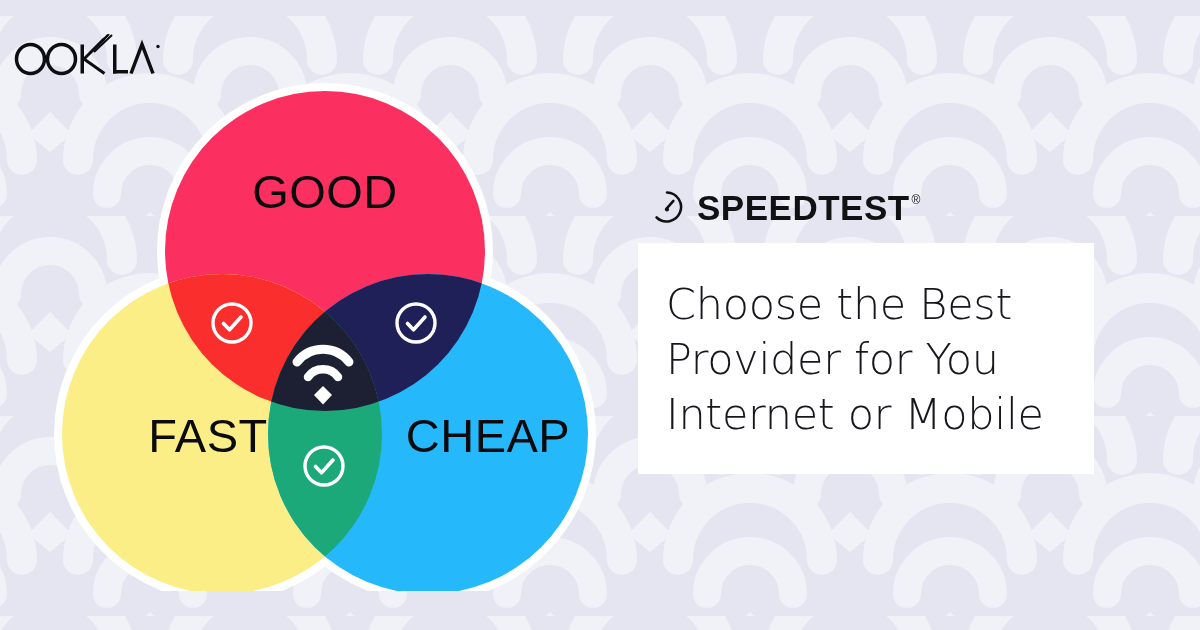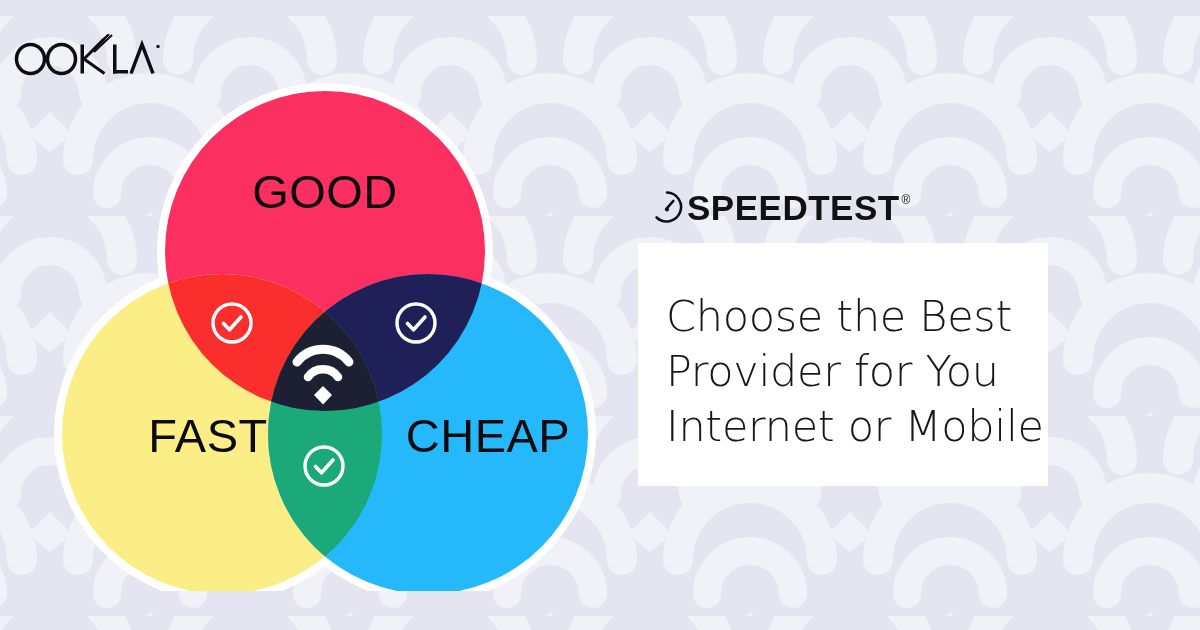--- a/index.html
+++ b/index.html
@@ -24,43 +24,43 @@
     position:absolute; left:14px; top:18px; z-index:6;
     width:148px; height:42px;
   }
   
   #venn { position:absolute; left:40px; top:55px; width:570px; height:520px; z-index:4; }
   
   #right-col {
     position:absolute; left:638px; top:165px; width:492px; z-index:5;
   }
   #speedtest-lockup {
-    display:flex; align-items:center; gap:3px;
+    display:flex; align-items:center; gap:13px;
     height:52px; margin-left:12px;
   }
   #speedtest-gauge { width:34px; height:34px; flex:0 0 auto; display:block; }
   .st-word {
     font-family:"Liberation Sans", sans-serif;
     font-weight:bold;
     font-size:35px;
     letter-spacing:0.5px;
     color:#111114;
     line-height:1;
     position:relative;
     white-space:nowrap;
   }
   .st-word .reg {
     font-size:12px; font-weight:normal;
     position:relative; top:-16px; left:2px;
     letter-spacing:0;
   }
   #headline-card {
     background:#ffffff;
-    width:410px;
-    padding:46px 30px 32px 28px;
+    width:456px;
+    padding:34px 30px 32px 28px;
     margin-top:10px;
   }
   #headline {
     font-family:"DejaVu Sans", sans-serif;
     font-weight:300;
     font-size:43px;
     line-height:1.28;
     color:#16161c;
     letter-spacing:-0.3px;
   }

